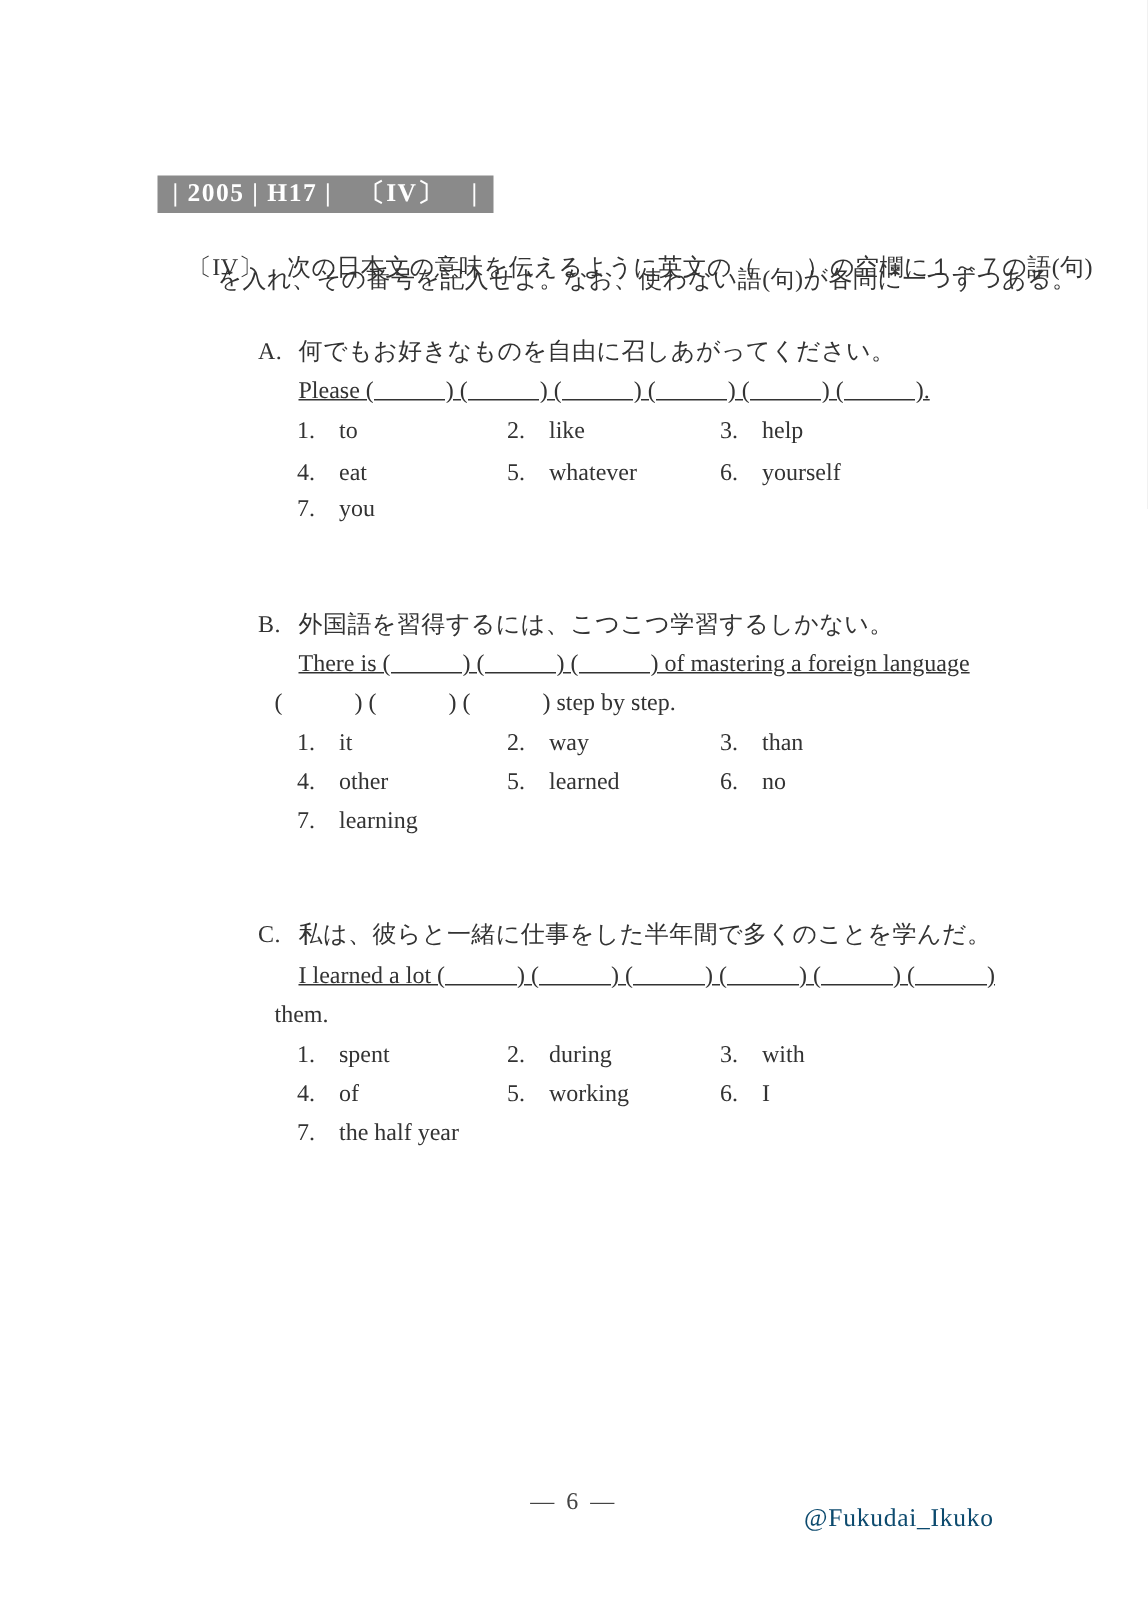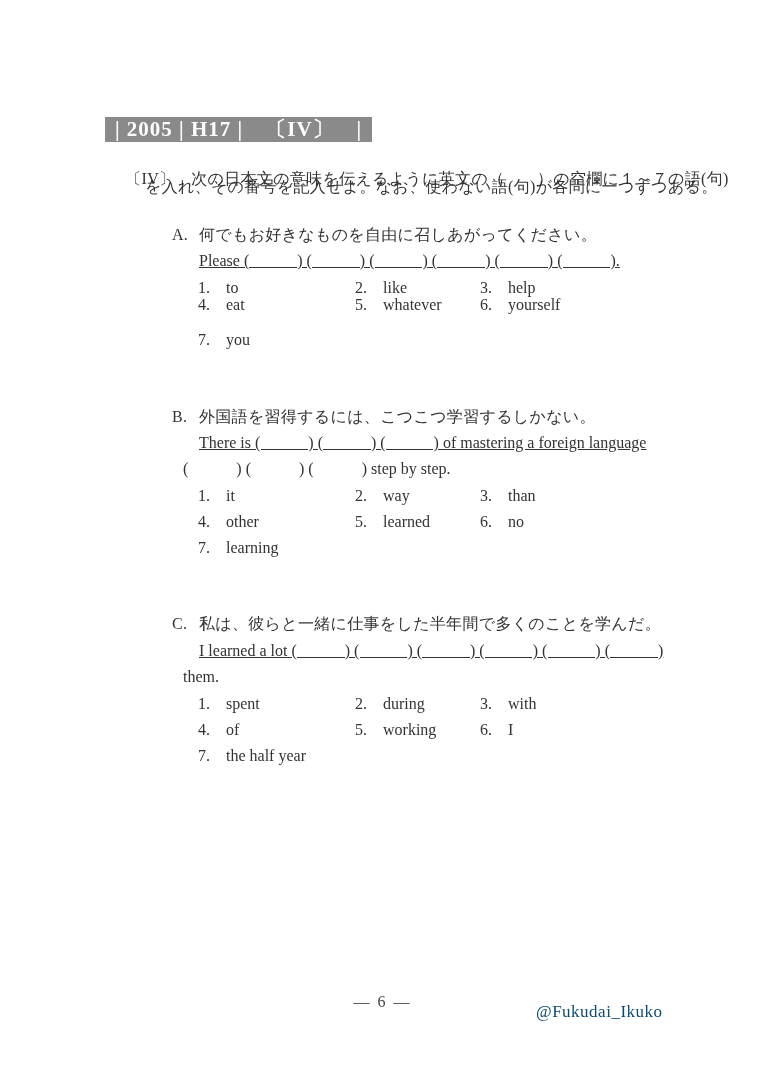--- a/index.html
+++ b/index.html
@@ -11,37 +11,37 @@
     background: #ffffff;
     font-family: "Liberation Serif", "DejaVu Serif", "DejaVu Sans", serif;
     color: #333333;
     font-size: 16px;
     line-height: 20px;
     overflow: hidden;
   }
   .badge {
     position: absolute; left: 105px; top: 117px;
     background: #8a8a8a; color: #ffffff;
-    font-size: 21px; font-weight: bold;
+    font-size: 17px; font-weight: bold;
     padding: 2px 10px 3px 10px;
     letter-spacing: 1px;
     white-space: pre;
   }
   .inst1 { position: absolute; left: 108px; top: 149px; white-space: pre; letter-spacing: 0.3px; text-align: right; }
   .inst-label { display: inline-block; margin-right: 16px; }
   .inst2 { position: absolute; left: 145px; top: 177px; letter-spacing: 0.3px; }
   .question { position: absolute; left: 0; width: 765px; height: 160px; }
   .q-head { position: absolute; left: 172px; top: 0; letter-spacing: 0.3px; }
   .q-letter { display: inline-block; width: 27px; }
   .q-en1 { position: absolute; left: 199px; white-space: pre; text-decoration: underline; }
   .q-en2 { position: absolute; left: 183px; white-space: pre; }
   .opt-row { position: absolute; left: 198px; height: 20px; width: 480px; }
   .opt { position: absolute; top: 0; white-space: pre; }
   .opt-c1 { left: 0; }
-  .opt-c2 { left: 140px; margin-left: 17px; }
+  .opt-c2 { left: 140px; }
   .opt-c3 { left: 282px; }
   .opt-num { display: inline-block; width: 28px; }
   .pageno {
     position: absolute; left: 0; top: 992px; width: 765px;
     text-align: center; font-size: 16px; color: #444444;
     letter-spacing: 2px;
   }
   .watermark {
     position: absolute; left: 536px; top: 1002px;
     font-size: 17px; color: #0c4a6e; letter-spacing: 0.5px;
@@ -62,21 +62,21 @@
   <section class="question" style="top:225px;">
     <div class="q-head">
       <span class="q-letter">A.</span><span>何でもお好きなものを自由に召しあがってください。</span>
     </div>
     <div class="q-en1" style="top:26px;">Please (            ) (            ) (            ) (            ) (            ) (            ).</div>
     <div class="opt-row" style="top:53px;">
       <span class="opt opt-c1"><span class="opt-num">1.</span><span>to</span></span>
       <span class="opt opt-c2"><span class="opt-num">2.</span><span>like</span></span>
       <span class="opt opt-c3"><span class="opt-num">3.</span><span>help</span></span>
     </div>
-    <div class="opt-row" style="top:70px;text-decoration:underline;">
+    <div class="opt-row" style="top:81px;text-decoration:underline;">
       <span class="opt opt-c1"><span class="opt-num">4.</span><span>eat</span></span>
       <span class="opt opt-c2"><span class="opt-num">5.</span><span>whatever</span></span>
       <span class="opt opt-c3"><span class="opt-num">6.</span><span>yourself</span></span>
     </div>
     <div class="opt-row" style="top:105px;">
       <span class="opt opt-c1"><span class="opt-num">7.</span><span>you</span></span>
     </div>
   </section>
 
   <section class="question" style="top:407px;">

